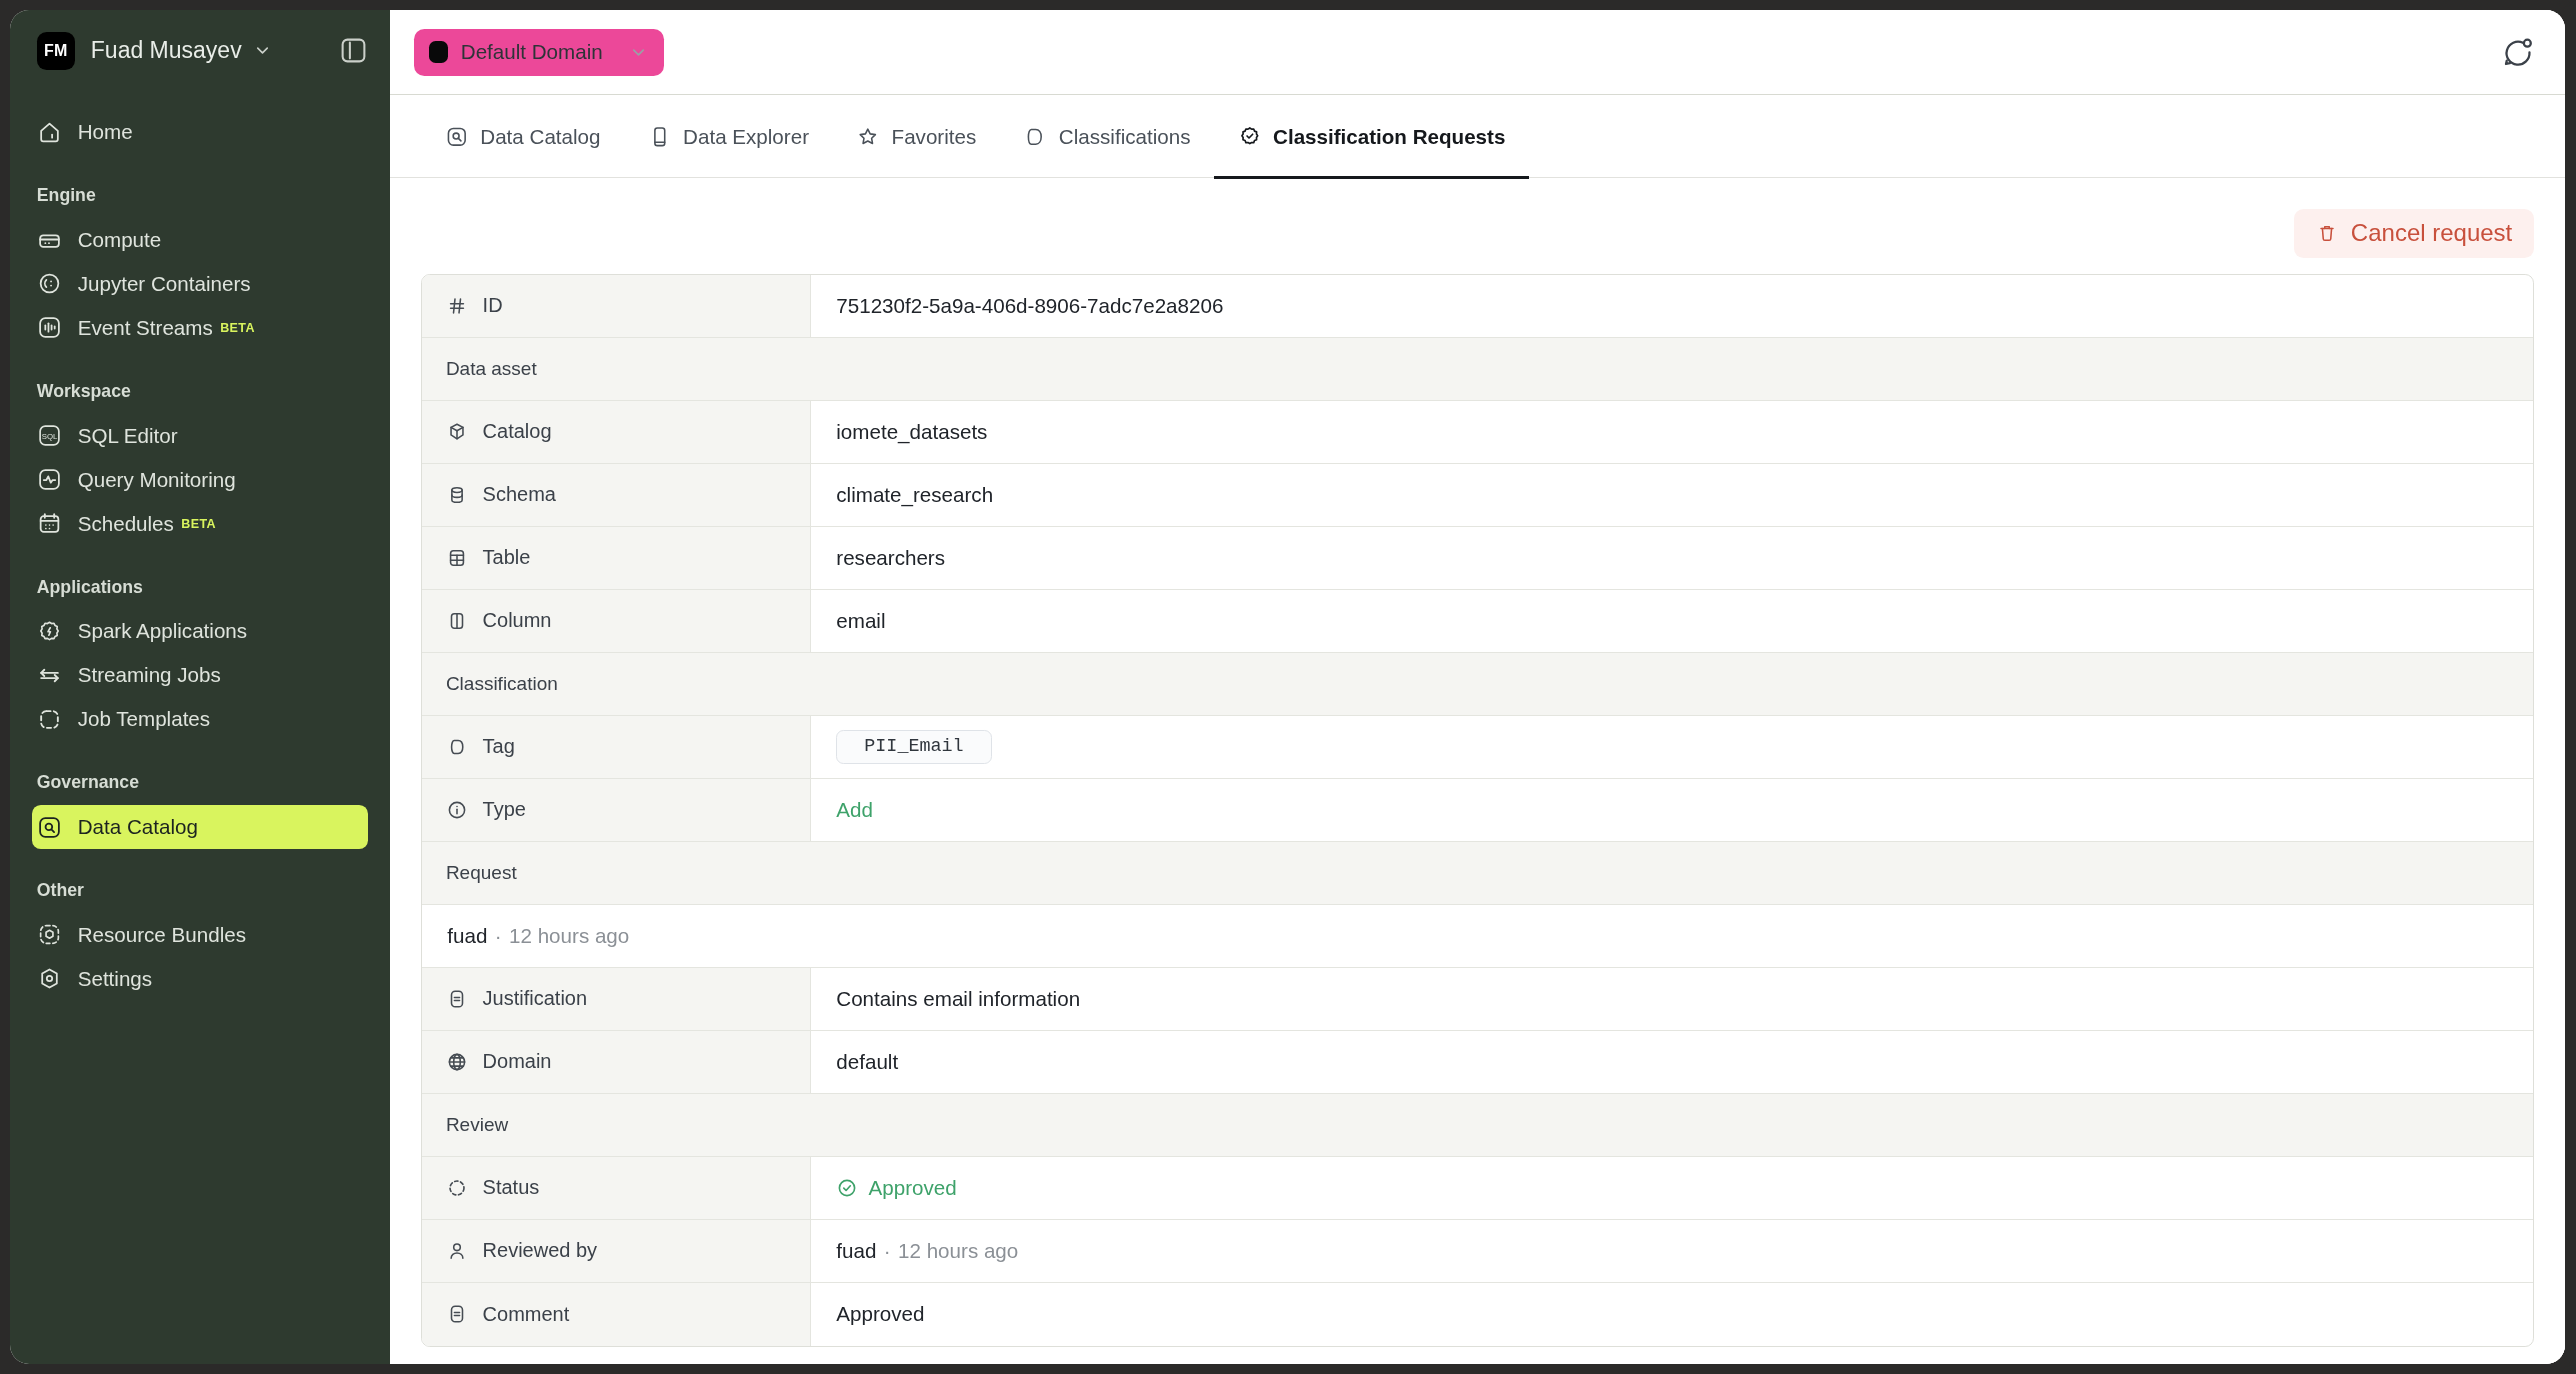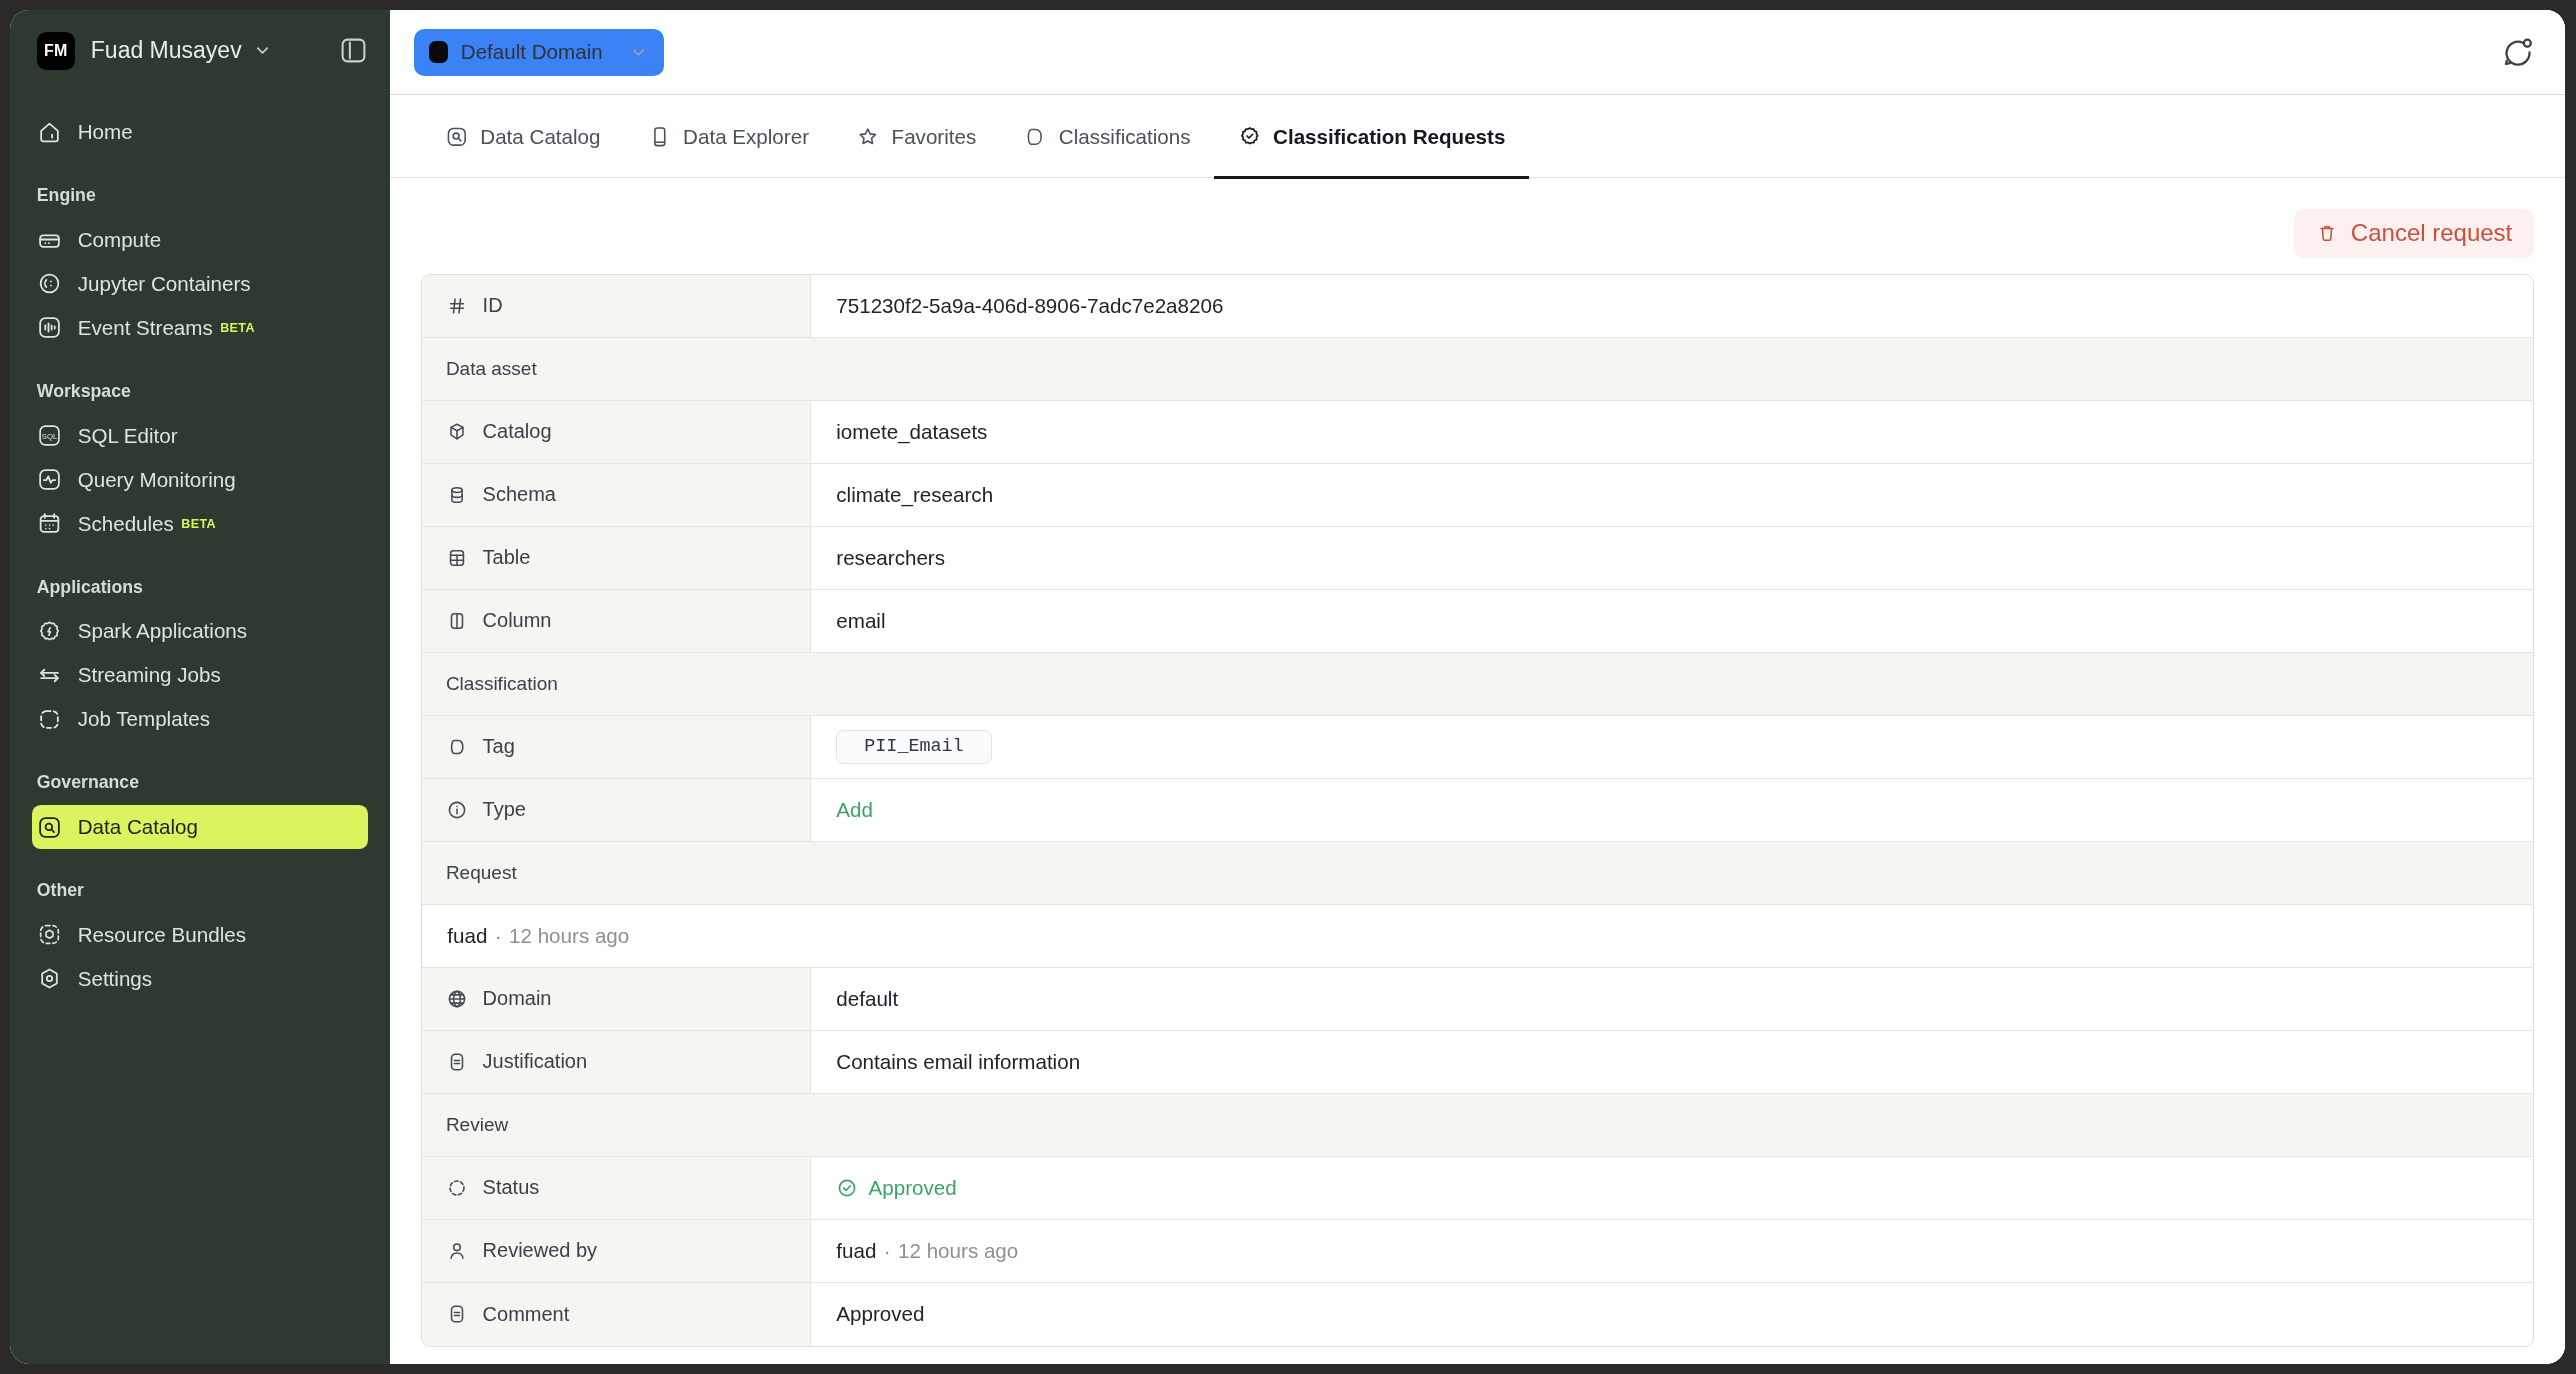--- a/index.html
+++ b/index.html
@@ -121,21 +121,21 @@
     padding: 0 31px 0 23.6px;
     border-bottom: 1.5px solid #d8dad2;
     background: #fff;
   }
   .domain-pill {
     display: flex;
     align-items: center;
     height: 47px;
     padding: 0 16px 0 14.7px;
     border-radius: 10.3px;
-    background: #3b82f6;
+    background: #ec4899;
     cursor: pointer;
   }
   .domain-dot {
     width: 19px; height: 22px;
     border-radius: 6.6px;
     background: #090909;
     flex: 0 0 19px;
   }
   .domain-name {
     font-size: 20.6px;
@@ -651,44 +651,44 @@
             <span>fuad</span>
             <span class="sep">·</span>
             <span class="muted">12 hours ago</span>
           </div>
         </div>
 
         <div class="drow">
           <div class="dlabel">
             <span class="ric">
               <svg viewBox="0 0 24 24" fill="none" stroke="currentColor" stroke-width="1.7" stroke-linecap="round" stroke-linejoin="round">
+                  <rect x="6" y="3.5" width="12" height="17" rx="4"></rect>
+                  <line x1="9.2" y1="10.3" x2="14.8" y2="10.3"></line>
+                  <line x1="9.2" y1="13.7" x2="14.8" y2="13.7"></line>
+                </svg>
+            </span>
+            <span>Justification</span>
+          </div>
+          <div class="dvalue">Contains email information</div>
+        </div>
+
+        <div class="drow">
+          <div class="dlabel">
+            <span class="ric">
+              <svg viewBox="0 0 24 24" fill="none" stroke="currentColor" stroke-width="1.7" stroke-linecap="round" stroke-linejoin="round">
                   <circle cx="12" cy="12" r="8.3"></circle>
                   <ellipse cx="12" cy="12" rx="3.6" ry="8.3"></ellipse>
                   <line x1="3.7" y1="12" x2="20.3" y2="12"></line>
                   <line x1="5" y1="7.5" x2="19" y2="7.5"></line>
                   <line x1="5" y1="16.5" x2="19" y2="16.5"></line>
                 </svg>
             </span>
             <span>Domain</span>
           </div>
           <div class="dvalue">default</div>
-        </div>
-
-        <div class="drow">
-          <div class="dlabel">
-            <span class="ric">
-              <svg viewBox="0 0 24 24" fill="none" stroke="currentColor" stroke-width="1.7" stroke-linecap="round" stroke-linejoin="round">
-                  <rect x="6" y="3.5" width="12" height="17" rx="4"></rect>
-                  <line x1="9.2" y1="10.3" x2="14.8" y2="10.3"></line>
-                  <line x1="9.2" y1="13.7" x2="14.8" y2="13.7"></line>
-                </svg>
-            </span>
-            <span>Justification</span>
-          </div>
-          <div class="dvalue">Contains email information</div>
         </div>
 
         <div class="section-row">Review</div>
 
         <div class="drow">
           <div class="dlabel">
             <span class="ric">
               <svg viewBox="0 0 24 24" fill="none" stroke="currentColor" stroke-width="1.8" stroke-linecap="round" stroke-linejoin="round" stroke-dasharray="3.6 3">
                   <circle cx="12" cy="12" r="7.6"></circle>
                 </svg>

